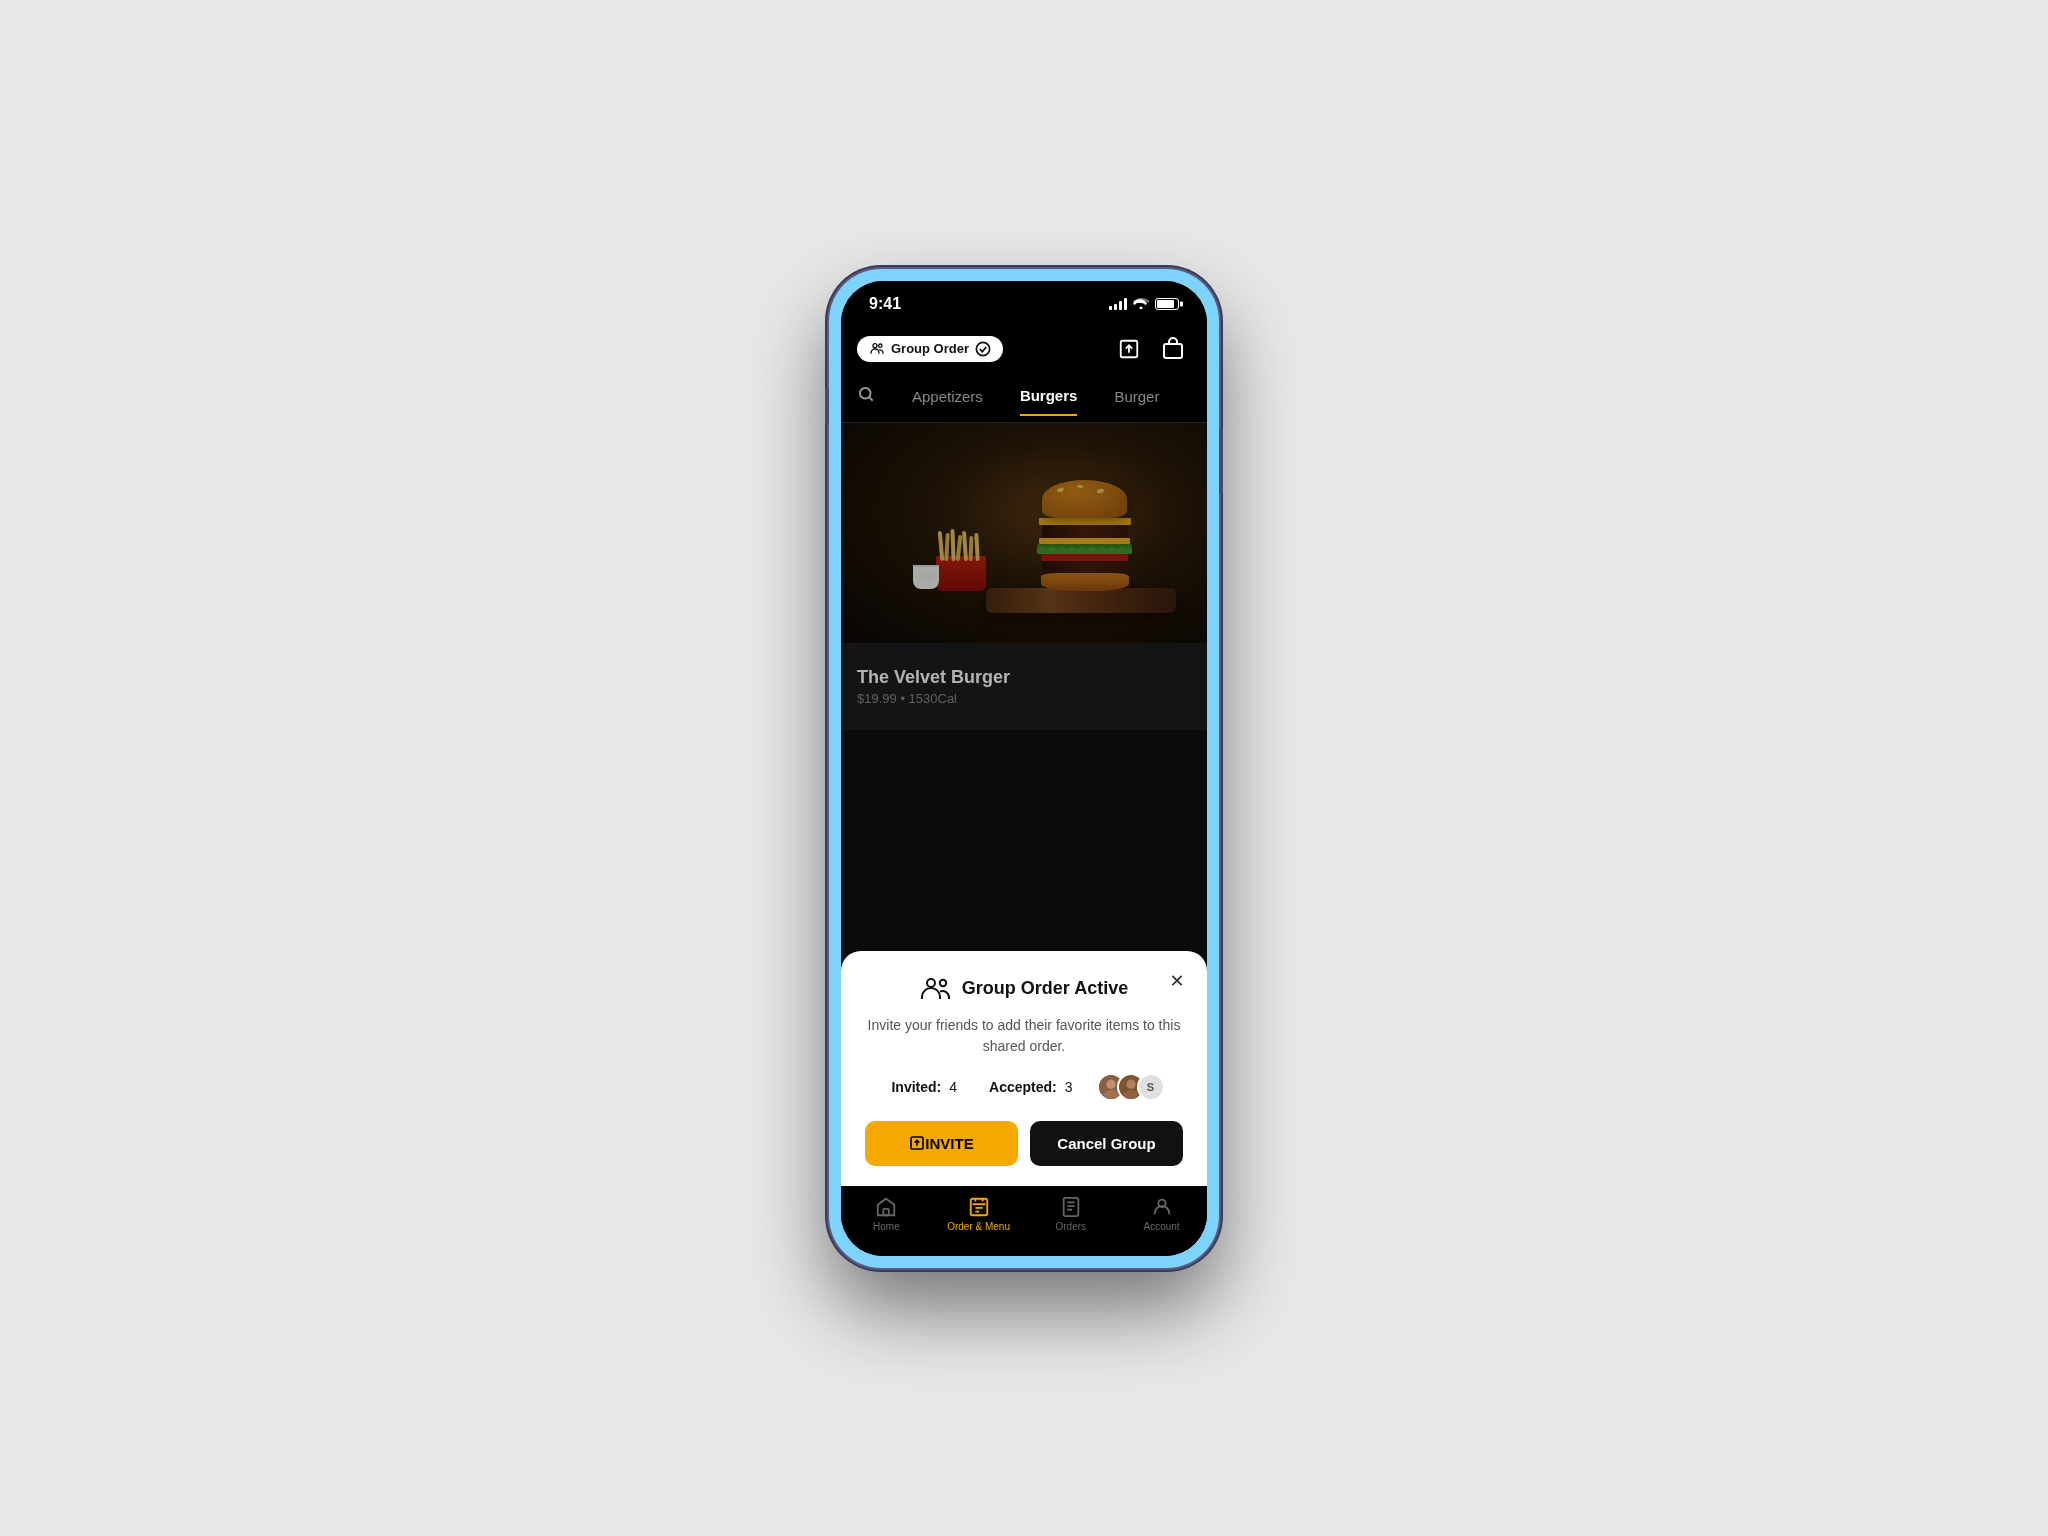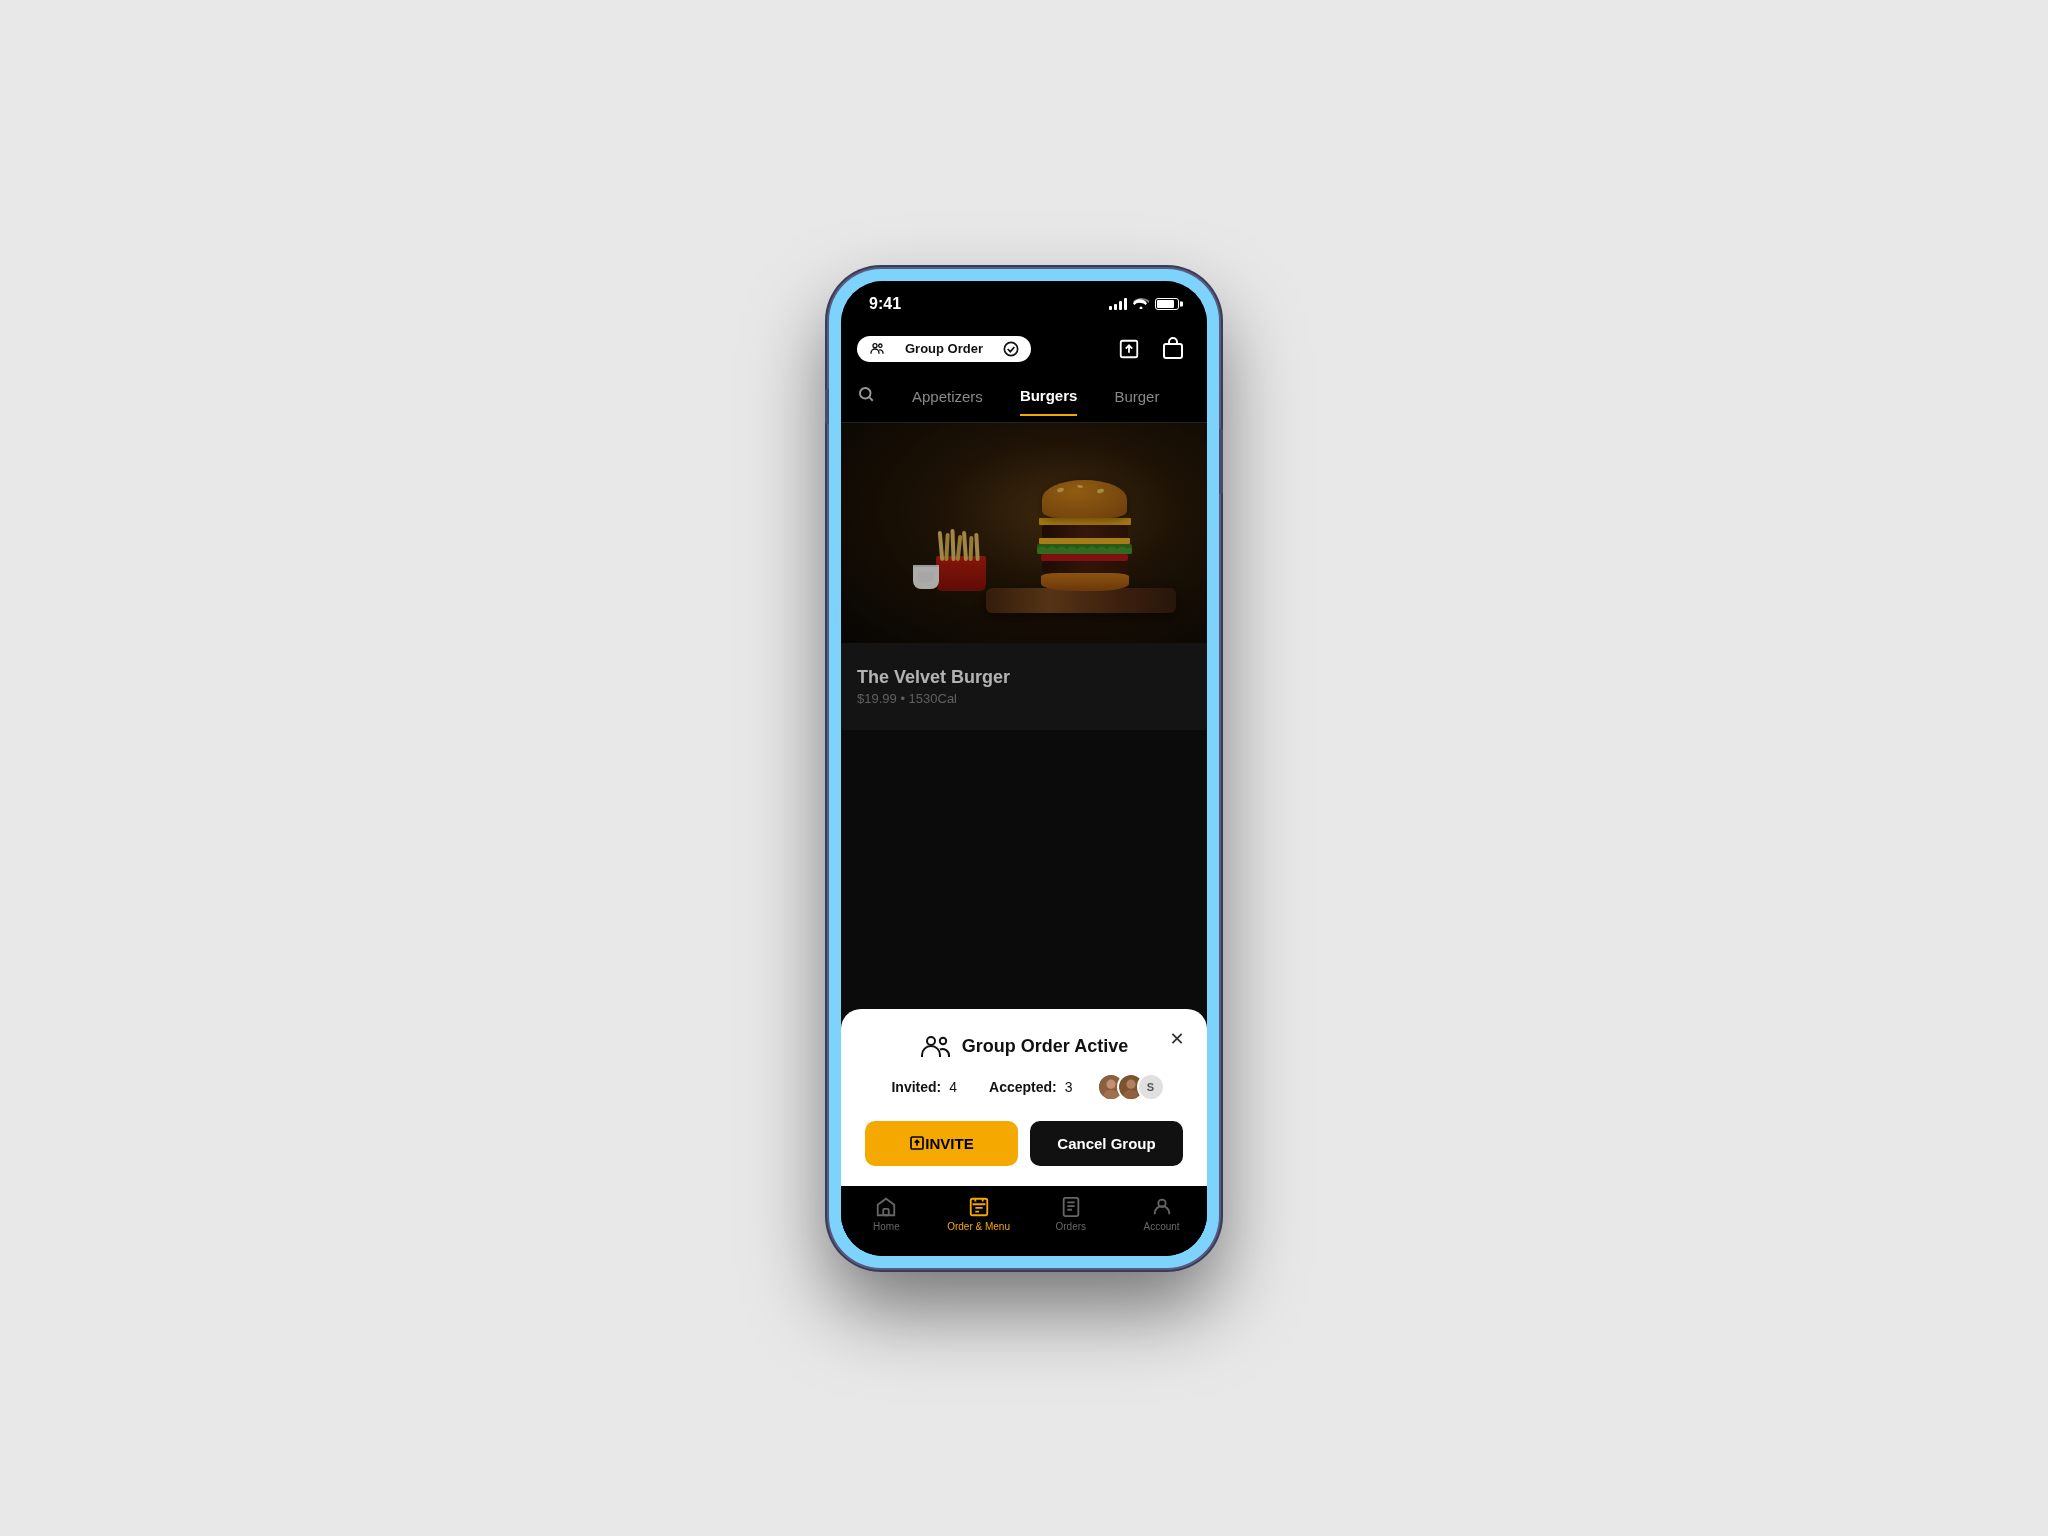--- a/index.html
+++ b/index.html
@@ -123,21 +123,21 @@
       padding: 10px 16px;
       display: flex;
       align-items: center;
       justify-content: space-between;
       flex-shrink: 0;
     }
 
     .group-order-pill {
       display: flex;
       align-items: center;
-      gap: 20px;
+      gap: 6px;
       background: #fff;
       border-radius: 20px;
       padding: 5px 12px;
       cursor: pointer;
     }
 
     .group-order-text {
       font-size: 13px;
       font-weight: 600;
       color: #111;
@@ -592,20 +592,24 @@
             <div class="modal-header">
               <svg width="32" height="28" viewBox="0 0 32 28" fill="none" stroke="#111" stroke-width="2">
                 <circle cx="11" cy="8" r="4"></circle>
                 <path d="M2 24v-2a9 9 0 0118 0v2"></path>
                 <circle cx="23" cy="8" r="3.2"></circle>
                 <path d="M29 24v-1.5a6.5 6.5 0 00-9-6"></path>
               </svg>
               <span class="modal-title">Group Order Active</span>
             </div>
 
+            <div class="modal-description">
+              <span>Invite your friends to add their favorite items
+to this shared order.</span>
+            </div>
 
             <div class="modal-stats">
               <div class="stat-item">
                 <span class="stat-label">Invited:</span>
                 <span class="stat-value">4</span>
               </div>
               <div class="stat-item">
                 <span class="stat-label">Accepted:</span>
                 <span class="stat-value">3</span>
               </div>

